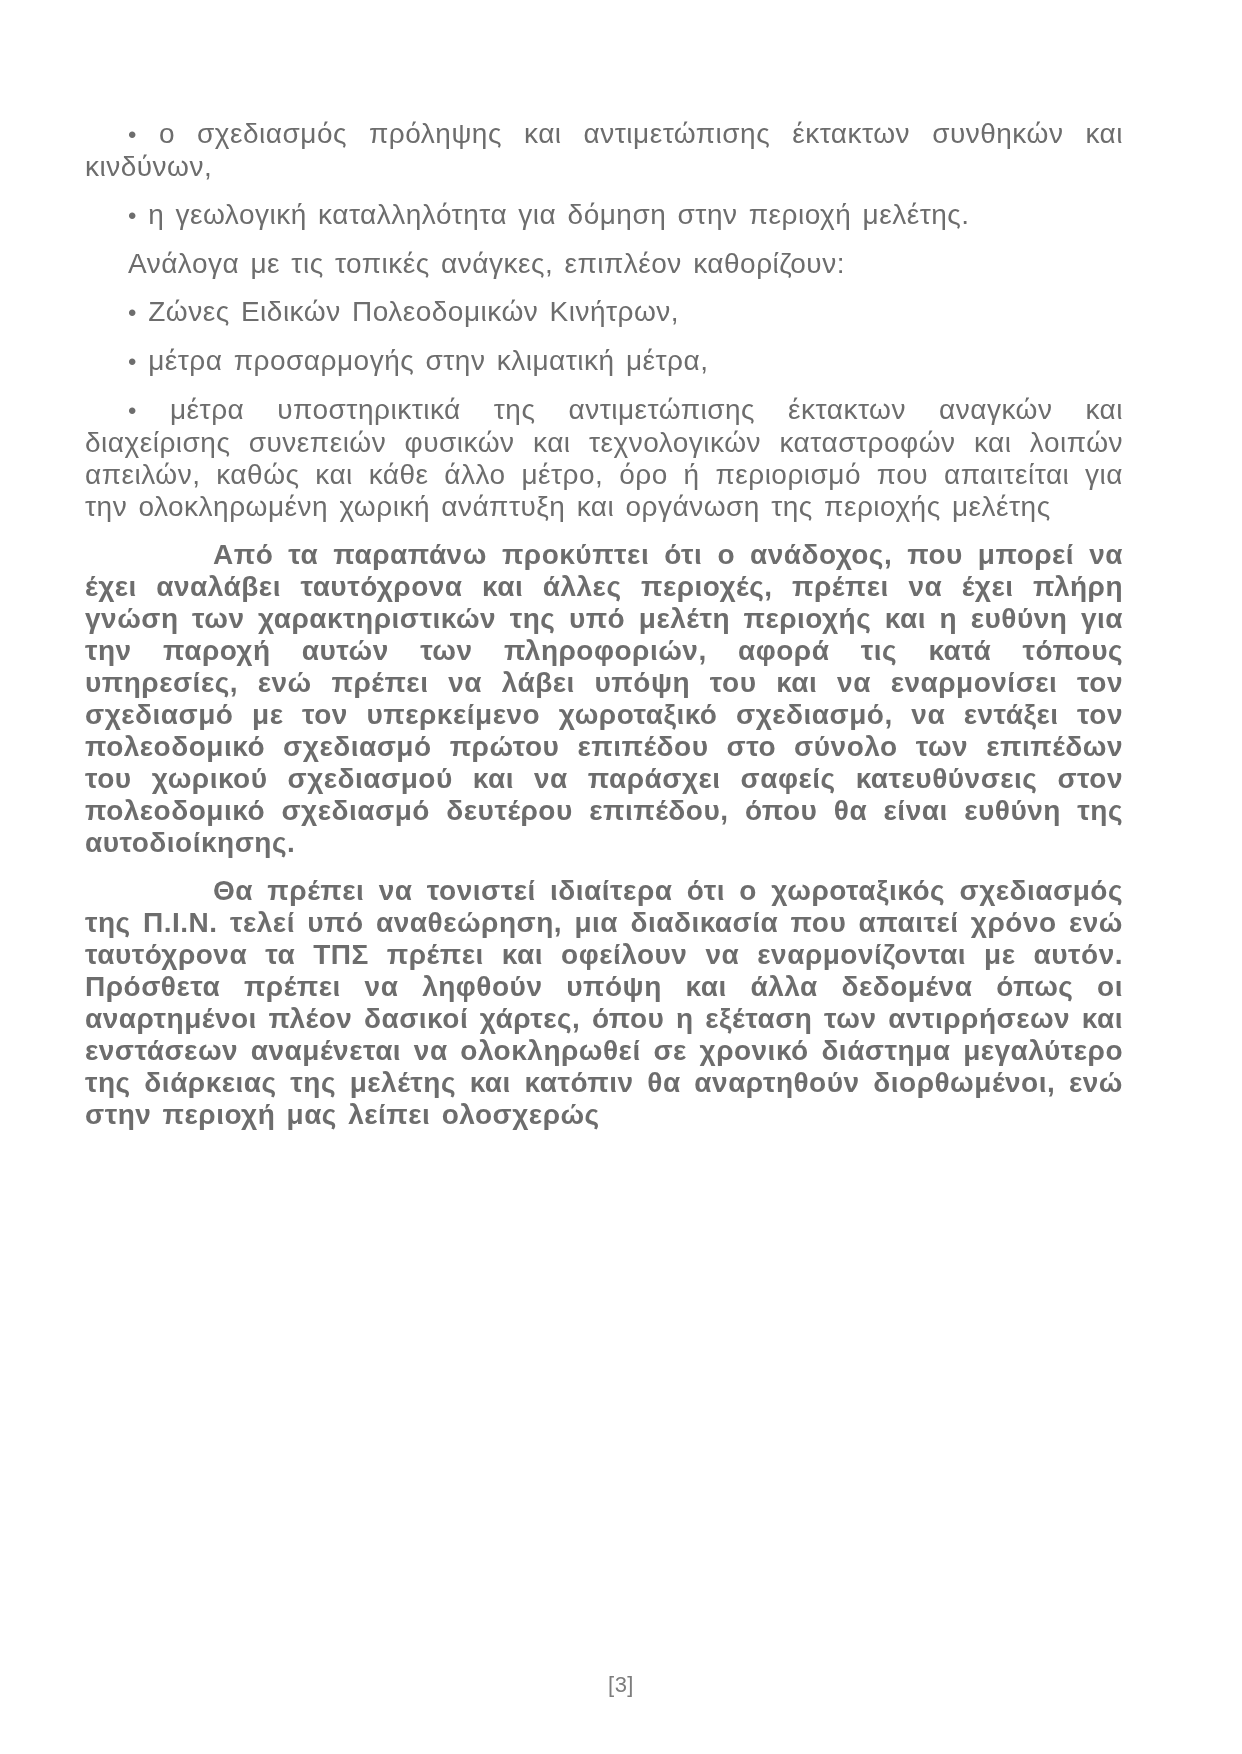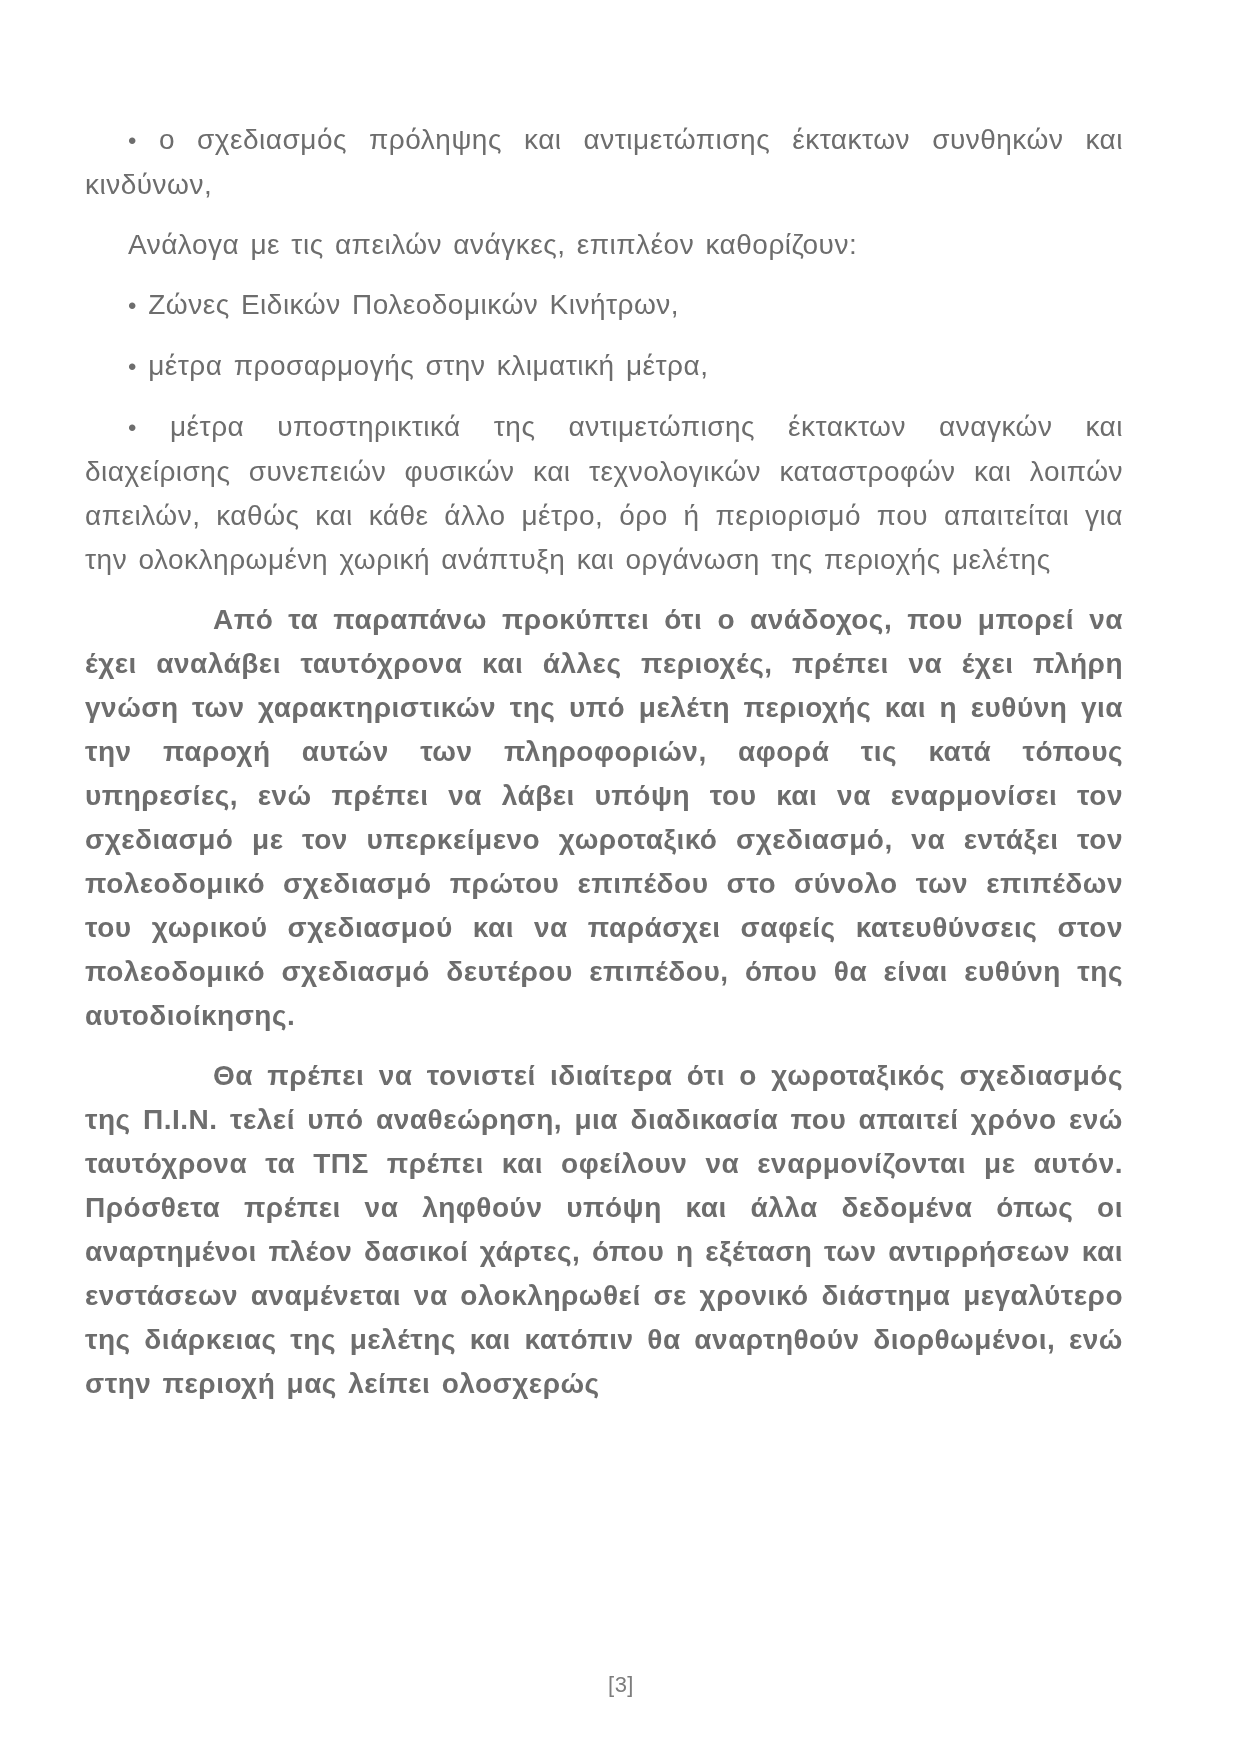--- a/index.html
+++ b/index.html
@@ -17,21 +17,21 @@
   }
   .page {
     box-sizing: border-box;
     width: 1242px;
     height: 1754px;
     padding: 118px 119px 0 85px;
   }
   .para {
     margin: 0 0 16px 0;
     font-size: 28px;
-    line-height: 44px;
+    line-height: 32px;
     letter-spacing: 0.5px;
     word-spacing: 3px;
     text-align: justify;
   }
   .indent-sm { text-indent: 43px; }
   .indent-lg { text-indent: 128px; font-weight: bold; }
   .bullet-glyph {
     display: inline;
     font-size: 24px;
   }
@@ -47,22 +47,23 @@
   }
 </style>
 </head>
 <body>
 
 <div class="page">
 
   <p class="para indent-sm"><span class="bullet-glyph">•</span> <span>ο σχεδιασμός πρόληψης και αντιμετώπισης έκτακτων συνθηκών και κινδύνων,</span></p>
 
 
+  <p class="para indent-sm"><span class="bullet-glyph">•</span> <span>η γεωλογική καταλληλότητα για δόμηση στην περιοχή μελέτης.</span></p>
 
-  <p class="para indent-sm"><span>Ανάλογα με τις απειλών ανάγκες, επιπλέον καθορίζουν:</span></p>
+  <p class="para indent-sm"><span>Ανάλογα με τις τοπικές ανάγκες, επιπλέον καθορίζουν:</span></p>
 
 
   <p class="para indent-sm"><span class="bullet-glyph">•</span> <span>Ζώνες Ειδικών Πολεοδομικών Κινήτρων,</span></p>
 
 
   <p class="para indent-sm"><span class="bullet-glyph">•</span> <span>μέτρα προσαρμογής στην κλιματική μέτρα,</span></p>
 
   <p class="para indent-sm"><span class="bullet-glyph">•</span> <span>μέτρα υποστηρικτικά της αντιμετώπισης έκτακτων αναγκών και διαχείρισης συνεπειών φυσικών και τεχνολογικών καταστροφών και λοιπών απειλών, καθώς και κάθε άλλο μέτρο, όρο ή περιορισμό που απαιτείται για την ολοκληρωμένη χωρική ανάπτυξη και οργάνωση της περιοχής μελέτης</span></p>
 
   <p class="para indent-lg"><span>Από τα παραπάνω προκύπτει ότι ο ανάδοχος, που μπορεί να έχει αναλάβει ταυτόχρονα και άλλες περιοχές, πρέπει να έχει πλήρη γνώση των χαρακτηριστικών της υπό μελέτη περιοχής και η ευθύνη για την παροχή αυτών των πληροφοριών, αφορά τις κατά τόπους υπηρεσίες, ενώ πρέπει να λάβει υπόψη του και να εναρμονίσει τον σχεδιασμό με τον υπερκείμενο χωροταξικό σχεδιασμό, να εντάξει τον πολεοδομικό σχεδιασμό πρώτου επιπέδου στο σύνολο των επιπέδων του χωρικού σχεδιασμού και να παράσχει σαφείς κατευθύνσεις στον πολεοδομικό σχεδιασμό δευτέρου επιπέδου, όπου θα είναι ευθύνη της αυτοδιοίκησης.</span></p>

